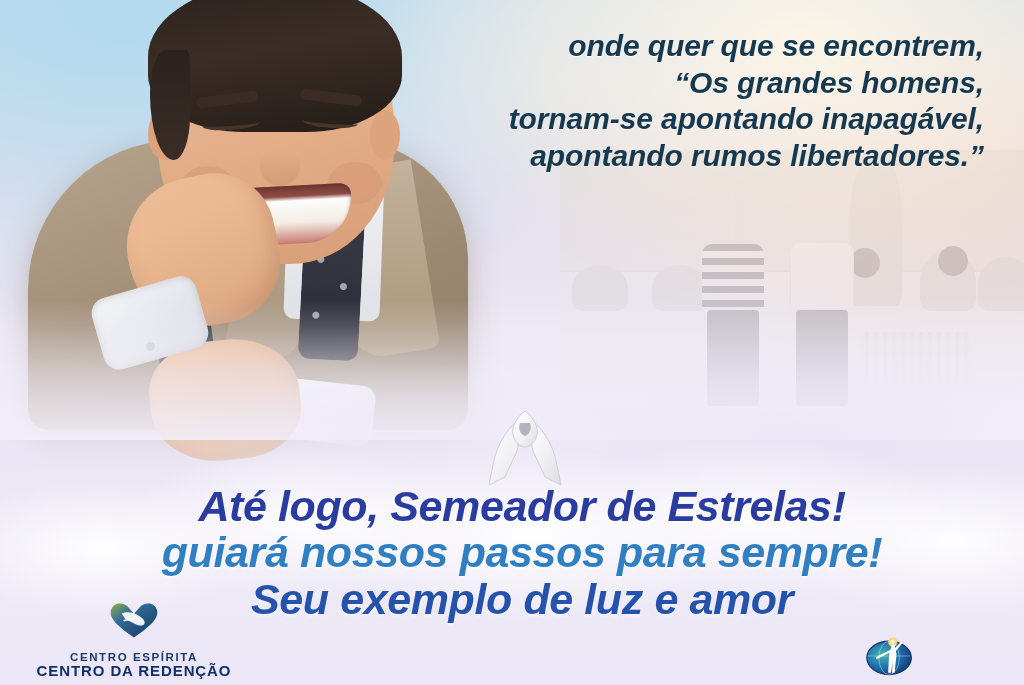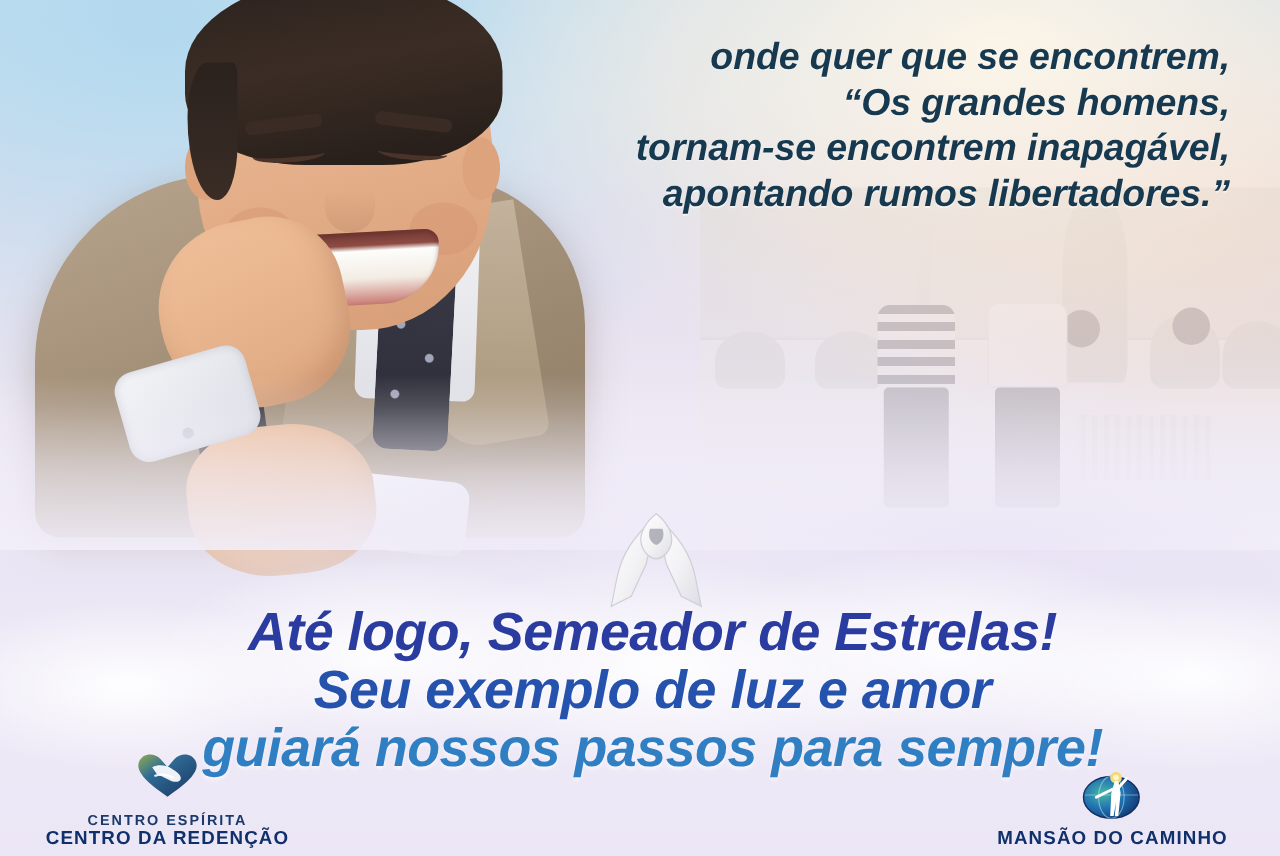--- a/index.html
+++ b/index.html
@@ -219,21 +219,21 @@
     <div class="cuff"></div>
     <div class="cuffBtn"></div>
   </div>
 
   <div class="cloudTopFade"></div>
   <div class="clouds"></div>
 
   <div class="quote">
     <div class="qline">onde quer que se encontrem,</div>
     <div class="qline">“Os grandes homens,</div>
-    <div class="qline">tornam-se encontrem inapagável,</div>
+    <div class="qline">tornam-se apontando inapagável,</div>
     <div class="qline">apontando rumos libertadores.”</div>
   </div>
 
   <div class="ribbon">
     <svg viewBox="0 0 76 84" width="76" height="84">
       <defs>
         <linearGradient id="rg" x1="0" y1="0" x2="1" y2="1">
           <stop offset="0" stop-color="#ffffff"></stop>
           <stop offset="55%" stop-color="#f2f2f5"></stop>
           <stop offset="100%" stop-color="#dcdce3"></stop>
@@ -243,22 +243,22 @@
         <path d="M38 6 C20 22 10 36 6 58 L2 78 L18 70 L30 44 Z"></path>
         <path d="M38 6 C56 22 66 36 70 58 L74 78 L58 70 L46 44 Z"></path>
         <path d="M38 4 C30 10 24 20 26 28 C28 36 34 40 38 40 C42 40 48 36 50 28 C52 20 46 10 38 4 Z"></path>
       </g>
       <path d="M33 16 C31 22 33 27 38 29 C43 27 45 22 43 16 Z" fill="#9e9eaa" opacity=".75"></path>
     </svg>
   </div>
 
   <div class="headline">
     <div class="hl hl1">Até logo, Semeador de Estrelas!</div>
+    <div class="hl hl3">guiará nossos passos para sempre!</div>
     <div class="hl hl2">Seu exemplo de luz e amor</div>
-    <div class="hl hl3">guiará nossos passos para sempre!</div>
   </div>
 
   <div class="footer">
 
     <div class="logoBlock logoLeft">
       <svg class="logoMark" viewBox="0 0 64 48">
         <defs>
           <linearGradient id="hg" x1="0" y1="0" x2="1" y2="1">
             <stop offset="0" stop-color="#8fae4f"></stop>
             <stop offset="35%" stop-color="#2f6b96"></stop>
@@ -285,17 +285,16 @@
         <ellipse cx="27" cy="26" rx="24" ry="18" fill="url(#gg)"></ellipse>
         <ellipse cx="27" cy="26" rx="24" ry="18" fill="none" stroke="#0f2f63" stroke-width="1.2"></ellipse>
         <ellipse cx="27" cy="26" rx="11" ry="18" fill="none" stroke="#bfe0ef" stroke-width="1" opacity=".55"></ellipse>
         <path d="M4 24 H50" stroke="#bfe0ef" stroke-width="1" opacity=".5"></path>
         <circle cx="31" cy="9" r="5" fill="#f6d97a"></circle>
         <circle cx="31" cy="9" r="2.4" fill="#fff6cf"></circle>
         <path d="M30 12 L33 12 L35 22 L33 42 L30 42 L31 30 L29 42 L26 42 L27 22 Z" fill="#ffffff"></path>
         <path d="M28 19 L14 26" stroke="#ffffff" stroke-width="2.4" stroke-linecap="round"></path>
         <path d="M33 18 L40 10" stroke="#ffffff" stroke-width="2.4" stroke-linecap="round"></path>
       </svg>
-      <div class="logoTxtR">MANSÃO DO CAMINHO</div>
     </div>
 
   </div>
 </div>
 
 </body></html>

